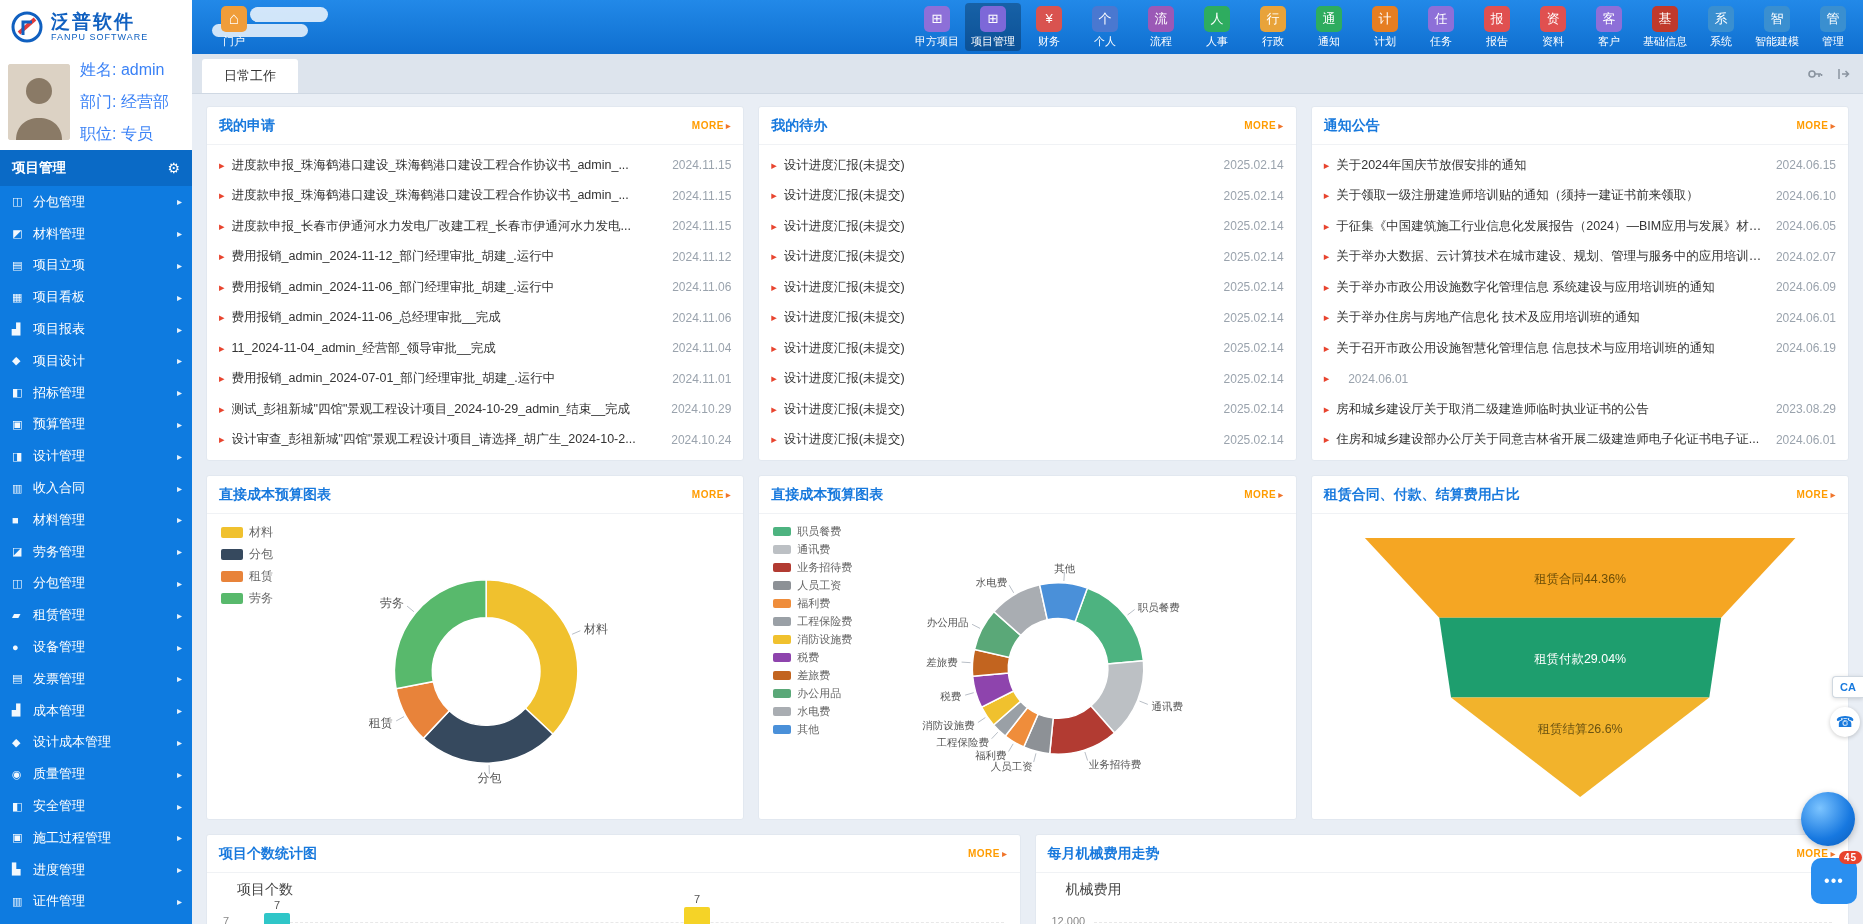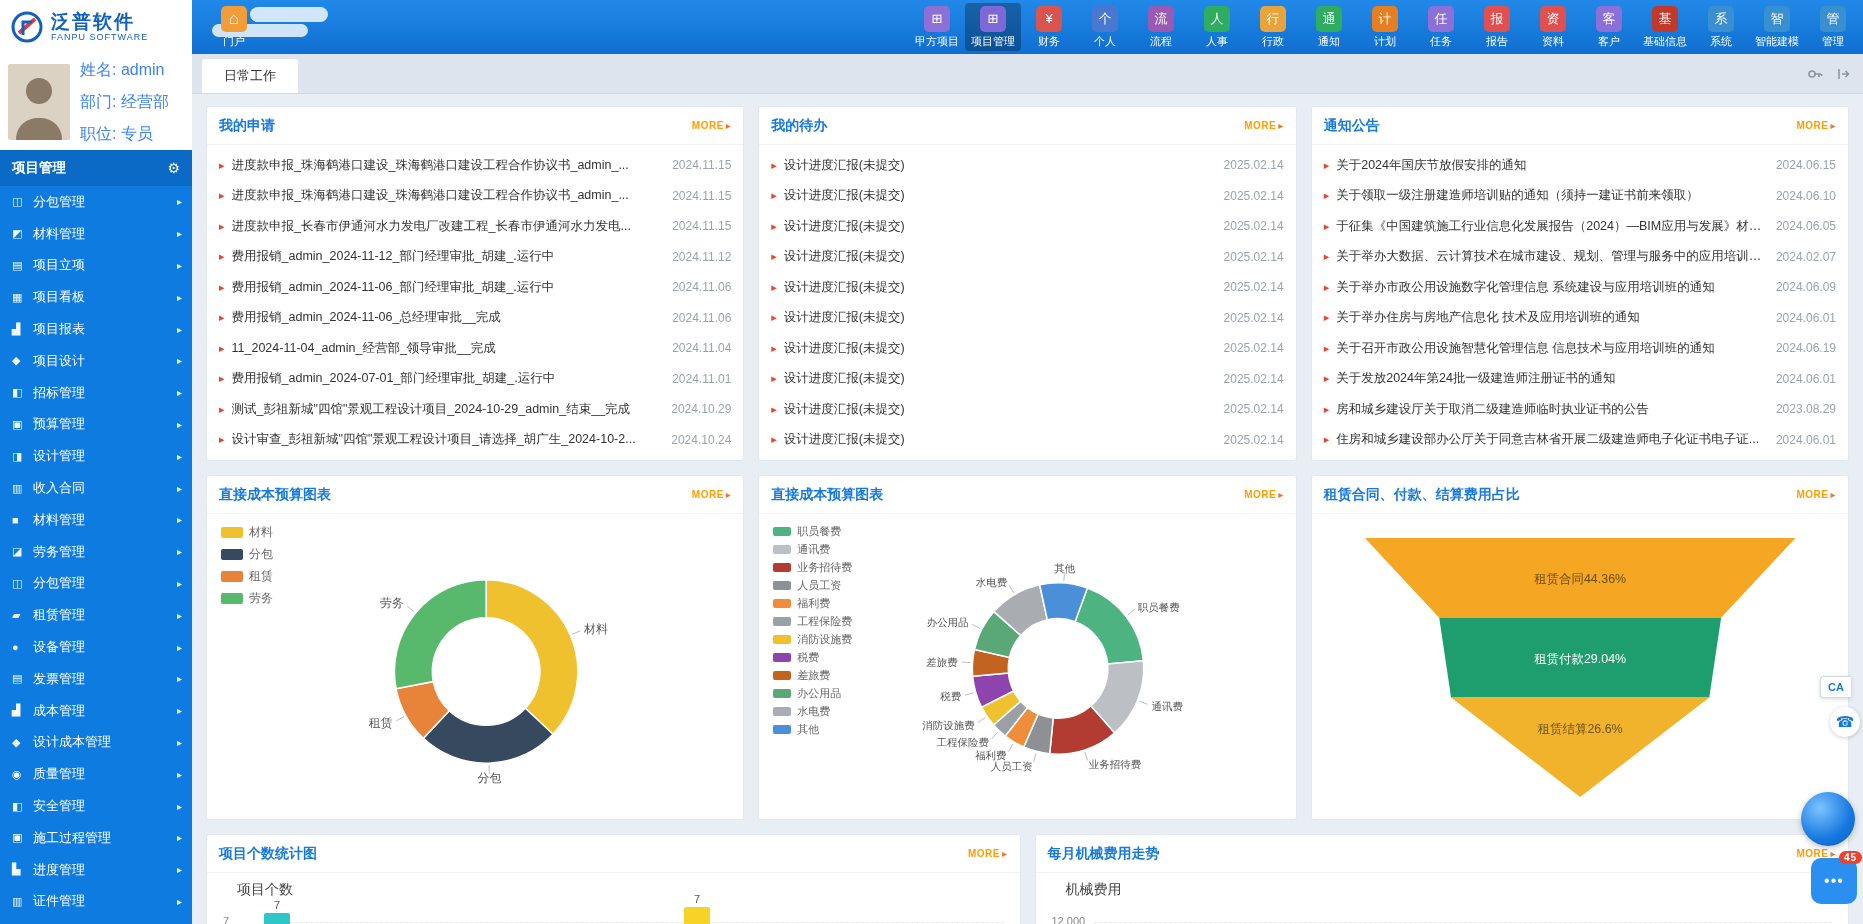--- a/index.html
+++ b/index.html
@@ -68,21 +68,21 @@
 
 .mini-ylabel{position:absolute;left:30px;top:8px;font-size:14px;color:#444}
 .mini-tick{position:absolute;left:16px;top:42px;font-size:11px;color:#888}
 .mini-grid{position:absolute;left:58px;right:16px;top:49px;border-top:1px dashed #e8e8e8}
 .mini-bar-wrap{position:absolute;width:30px;text-align:center}
 .mini-bar-label{font-size:11px;color:#555;margin-bottom:2px}
 .mini-bar{width:26px;height:90px;margin:0 auto;border-radius:2px 2px 0 0}
 .mini-point-label{position:absolute;left:505px;top:50px;font-size:11px;color:#555}
 
 
-.float-ca{position:absolute;right:12px;top:676px;background:#fff;border:1px solid #d0d8e0;border-right:none;border-radius:4px 0 0 4px;padding:4px 7px;font-size:11px;color:#1879dd;font-weight:bold;z-index:30;box-shadow:0 1px 4px rgba(0,0,0,.15);cursor:pointer}
+.float-ca{position:absolute;right:0;top:676px;background:#fff;border:1px solid #d0d8e0;border-right:none;border-radius:4px 0 0 4px;padding:4px 7px;font-size:11px;color:#1879dd;font-weight:bold;z-index:30;box-shadow:0 1px 4px rgba(0,0,0,.15);cursor:pointer}
 .float-phone{position:absolute;right:3px;top:707px;width:30px;height:30px;background:#fff;border-radius:50%;text-align:center;line-height:30px;color:#1879dd;font-size:15px;z-index:30;box-shadow:0 1px 4px rgba(0,0,0,.2);cursor:pointer}
 .float-ball{position:absolute;right:8px;top:792px;width:54px;height:54px;border-radius:50%;background:radial-gradient(circle at 35% 30%,#7cc4ff,#1778e0 60%,#0b5cb8);z-index:30;box-shadow:0 2px 6px rgba(0,0,0,.25);cursor:pointer}
 .float-chat{position:absolute;right:6px;top:858px;width:46px;height:46px;border-radius:10px;background:#2a8ff0;z-index:30;display:flex;align-items:center;justify-content:center;color:#fff;font-size:16px;letter-spacing:1px;cursor:pointer}
 .badge{position:absolute;right:-5px;top:-7px;background:#e8442e;color:#fff;font-size:10px;border-radius:9px;padding:1px 5px;font-weight:bold}
 </style>
 </head>
 <body>
 
 <div class="topbar">
   <div class="logo">
@@ -492,21 +492,20 @@
               <span class="row-text">关于举办住房与房地产信息化 技术及应用培训班的通知</span>
               <span class="row-date">2024.06.01</span>
             </div>
             <div class="list-row">
               <span class="bullet">▸</span>
               <span class="row-text">关于召开市政公用设施智慧化管理信息 信息技术与应用培训班的通知</span>
               <span class="row-date">2024.06.19</span>
             </div>
             <div class="list-row">
               <span class="bullet">▸</span>
-              <span class="row-text">关于发放2024年第24批一级建造师注册证书的通知</span>
               <span class="row-date">2024.06.01</span>
             </div>
             <div class="list-row">
               <span class="bullet">▸</span>
               <span class="row-text">房和城乡建设厅关于取消二级建造师临时执业证书的公告</span>
               <span class="row-date">2023.08.29</span>
             </div>
             <div class="list-row">
               <span class="bullet">▸</span>
               <span class="row-text">住房和城乡建设部办公厅关于同意吉林省开展二级建造师电子化证书电子证...</span>

